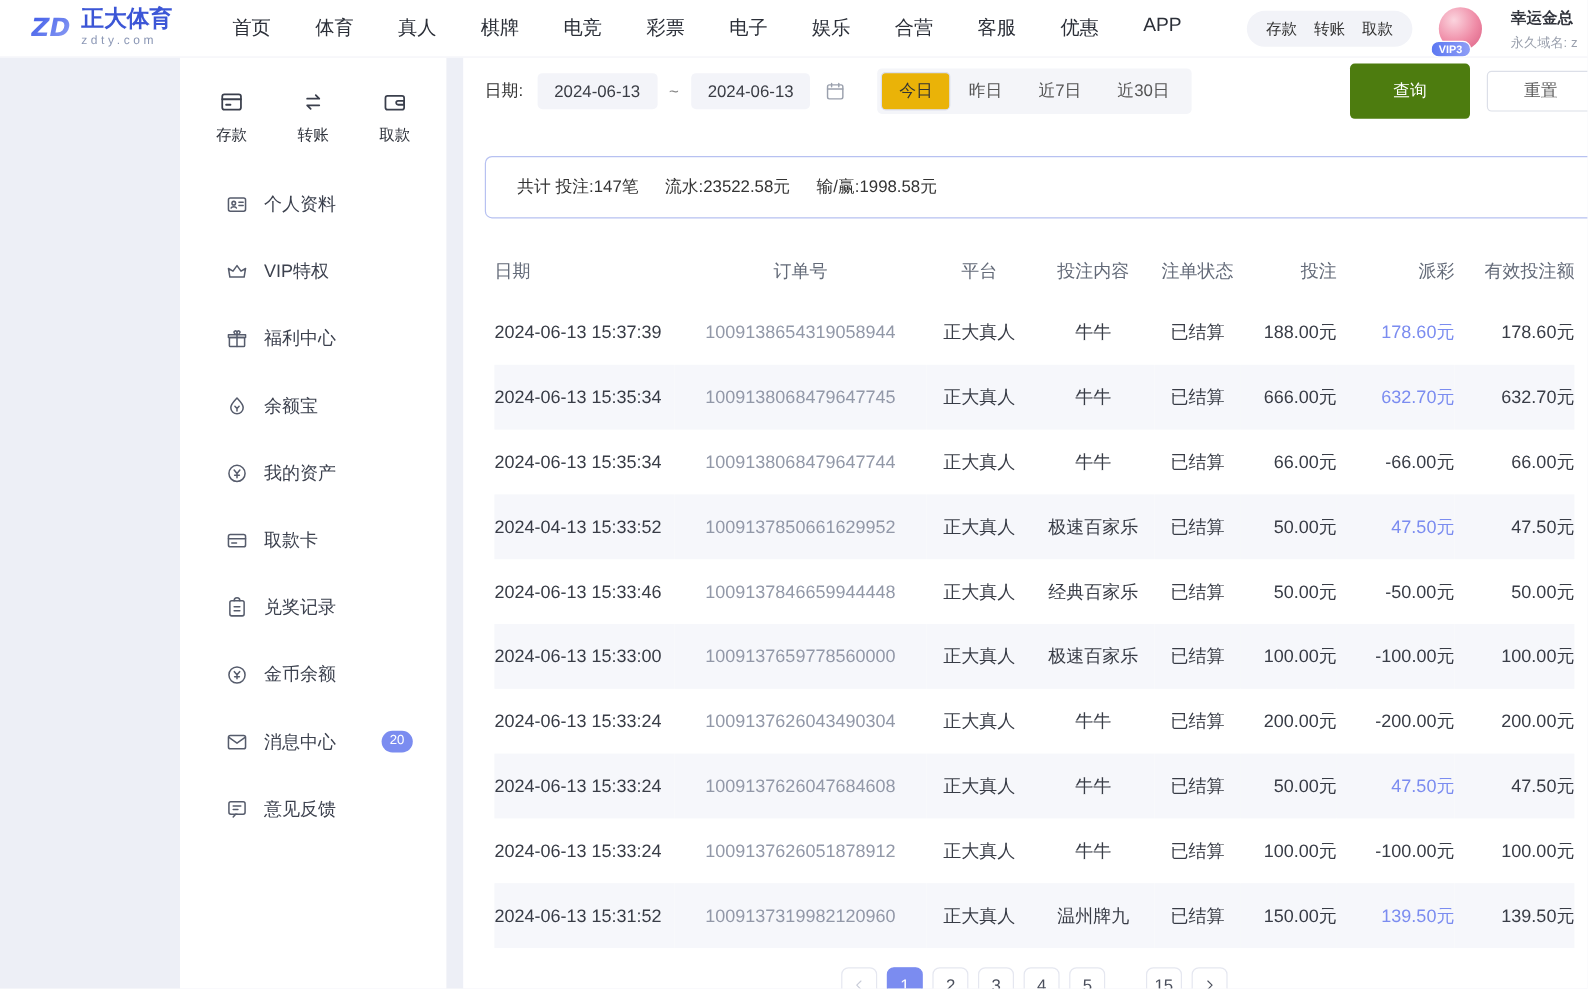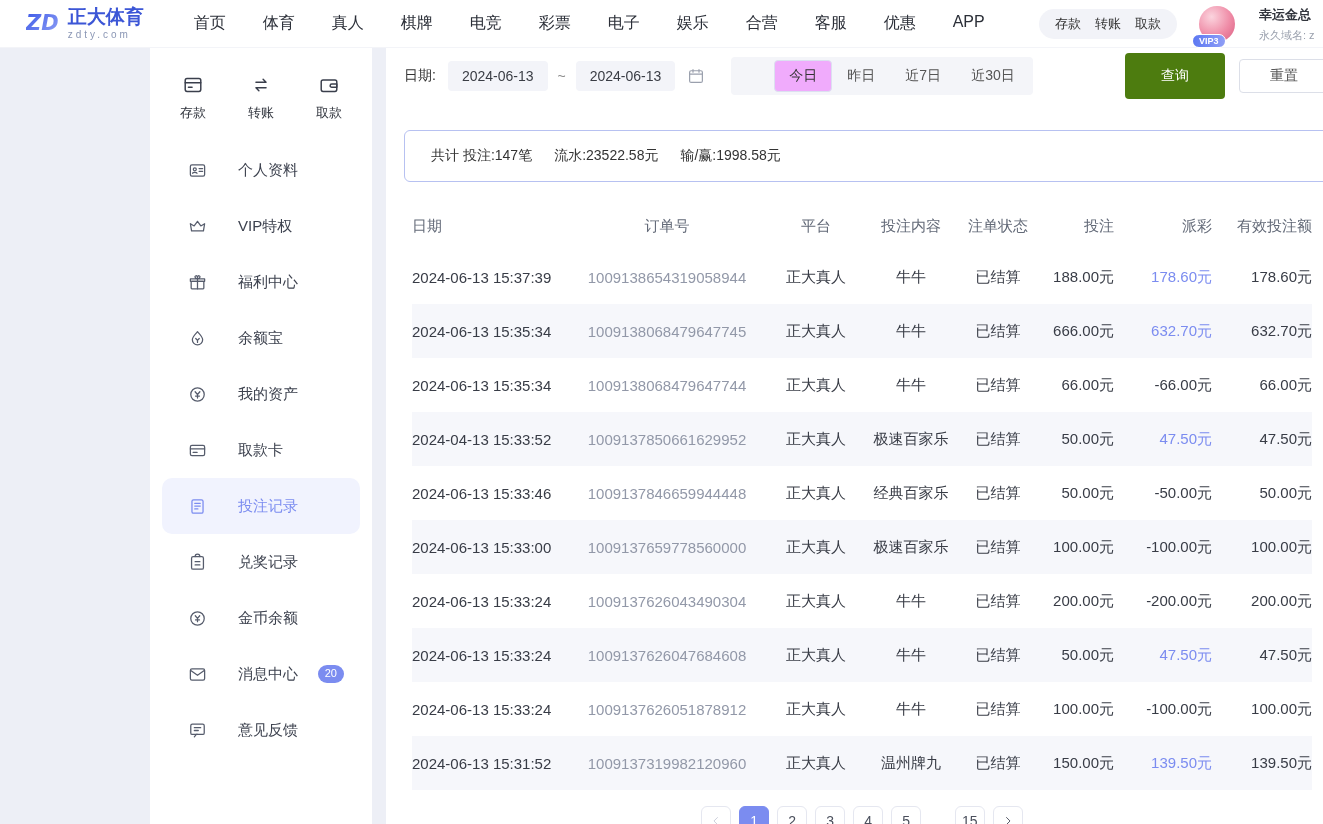--- a/index.html
+++ b/index.html
@@ -37,39 +37,39 @@
   .user-domain { font-size:11px; color:#9aa0ad; white-space:nowrap; margin-top:4px; }
 
   
   .sidebar { position:absolute; top:48px; left:150px; width:222px; height:776px; background:#fff; }
   .quick-row { display:flex; justify-content:space-between; padding:26px 30px 0; }
   .quick-item { display:flex; flex-direction:column; align-items:center; gap:8px;
                 font-size:13px; color:#2f333c; cursor:pointer; }
   .quick-item .icon { width:22px; height:22px; color:#3a3f4c; }
   .menu { margin-top:20px; }
   .menu-item { height:56px; display:flex; align-items:center; padding-left:38px;
-               font-size:15px; color:#3c414e; cursor:pointer;gap:18px; }
+               font-size:15px; color:#3c414e; cursor:pointer; }
   .menu-item .icon { width:19px; height:19px; margin-right:13px; color:#565c6c; flex:0 0 auto; }
   .menu-item.active { background:#f1f3fe; margin:0 12px; padding-left:26px; border-radius:10px; color:#7b8cf0; }
   .menu-item.active .icon { color:#7b8cf0; }
   .badge { margin-left:auto; margin-right:28px; background:#7b8cf0; color:#fff; font-size:11px;
            border-radius:9px; padding:2px 7px; line-height:1.2; }
 
   
   .main-card { position:absolute; top:48px; left:386px; width:1030px; height:776px;
                background:#fff; overflow:hidden; }
   .filter-row { display:flex; align-items:center; width:925px; margin:10px 0 0 18px; height:36px; }
   .filter-label { font-size:14px; color:#333; margin-right:12px; }
   .date-box { background:#f3f4f9; border-radius:4px; padding:7px 14px; font-size:14px; color:#3a3d45; cursor:pointer; }
   .date-sep { margin:0 10px; color:#888; font-size:14px; }
   .calendar { width:18px; height:18px; color:#9aa0ad; margin-left:12px; cursor:pointer; }
   .range-group { display:flex; background:#f4f5f9; border-radius:4px; padding:3px; margin-left:26px; }
   .range-chip { padding:6px 14px; font-size:14px; color:#555; border-radius:4px;
                 border:1px solid transparent; cursor:pointer; white-space:nowrap; }
-  .range-chip.active { background:#f0abfc; border-color:#dce0f0; color:#333;margin-left:40px; }
+  .range-chip.active { background:#eab308; border-color:#dce0f0; color:#333; }
   .btn-query { margin-left:auto; width:100px; height:46px; background:#4d7c0f; color:#fff;
                border:none; border-radius:4px; font-size:14px; cursor:pointer; font-family:inherit; }
   .btn-reset { width:90px; height:34px; margin-left:14px; background:#fff; color:#555;
                border:1px solid #dcdfe8; border-radius:4px; font-size:14px; cursor:pointer; font-family:inherit; }
   .summary { width:994px; margin:36px 0 0 18px; height:52px; border:1px solid #b7c1f1; border-radius:6px;
              display:flex; align-items:center; padding-left:26px; gap:22px; font-size:14px; color:#333; }
 
   .bet-table { border-collapse:collapse; table-layout:fixed; width:900px; margin:20px 0 0 26px; }
   .bet-table th { height:48px; font-weight:500; color:#636a78; font-size:15px; }
   .bet-table td { height:54px; font-size:15px; color:#383c46; }
@@ -212,29 +212,20 @@
         </div>
         <div class="menu-item">
           <span class="icon">
             <svg viewBox="0 0 24 24">
               <rect x="3" y="5.5" width="18" height="13" rx="2"></rect>
               <path d="M3 10h18M6.5 14.5h5"></path>
             </svg>
           </span>
           <span>取款卡</span>
         </div>
-        <div class="menu-item active">
-          <span class="icon">
-            <svg viewBox="0 0 24 24">
-              <rect x="5" y="3.5" width="14" height="17" rx="2"></rect>
-              <path d="M8.5 8h7M8.5 11.5h7M8.5 15h4"></path>
-            </svg>
-          </span>
-          <span>投注记录</span>
-        </div>
         <div class="menu-item">
           <span class="icon">
             <svg viewBox="0 0 24 24">
               <rect x="4.5" y="4.5" width="15" height="16" rx="2"></rect>
               <path d="M9 4.5a3 3 0 0 1 6 0M9 11h6M9 15h6"></path>
             </svg>
           </span>
           <span>兑奖记录</span>
         </div>
         <div class="menu-item">

